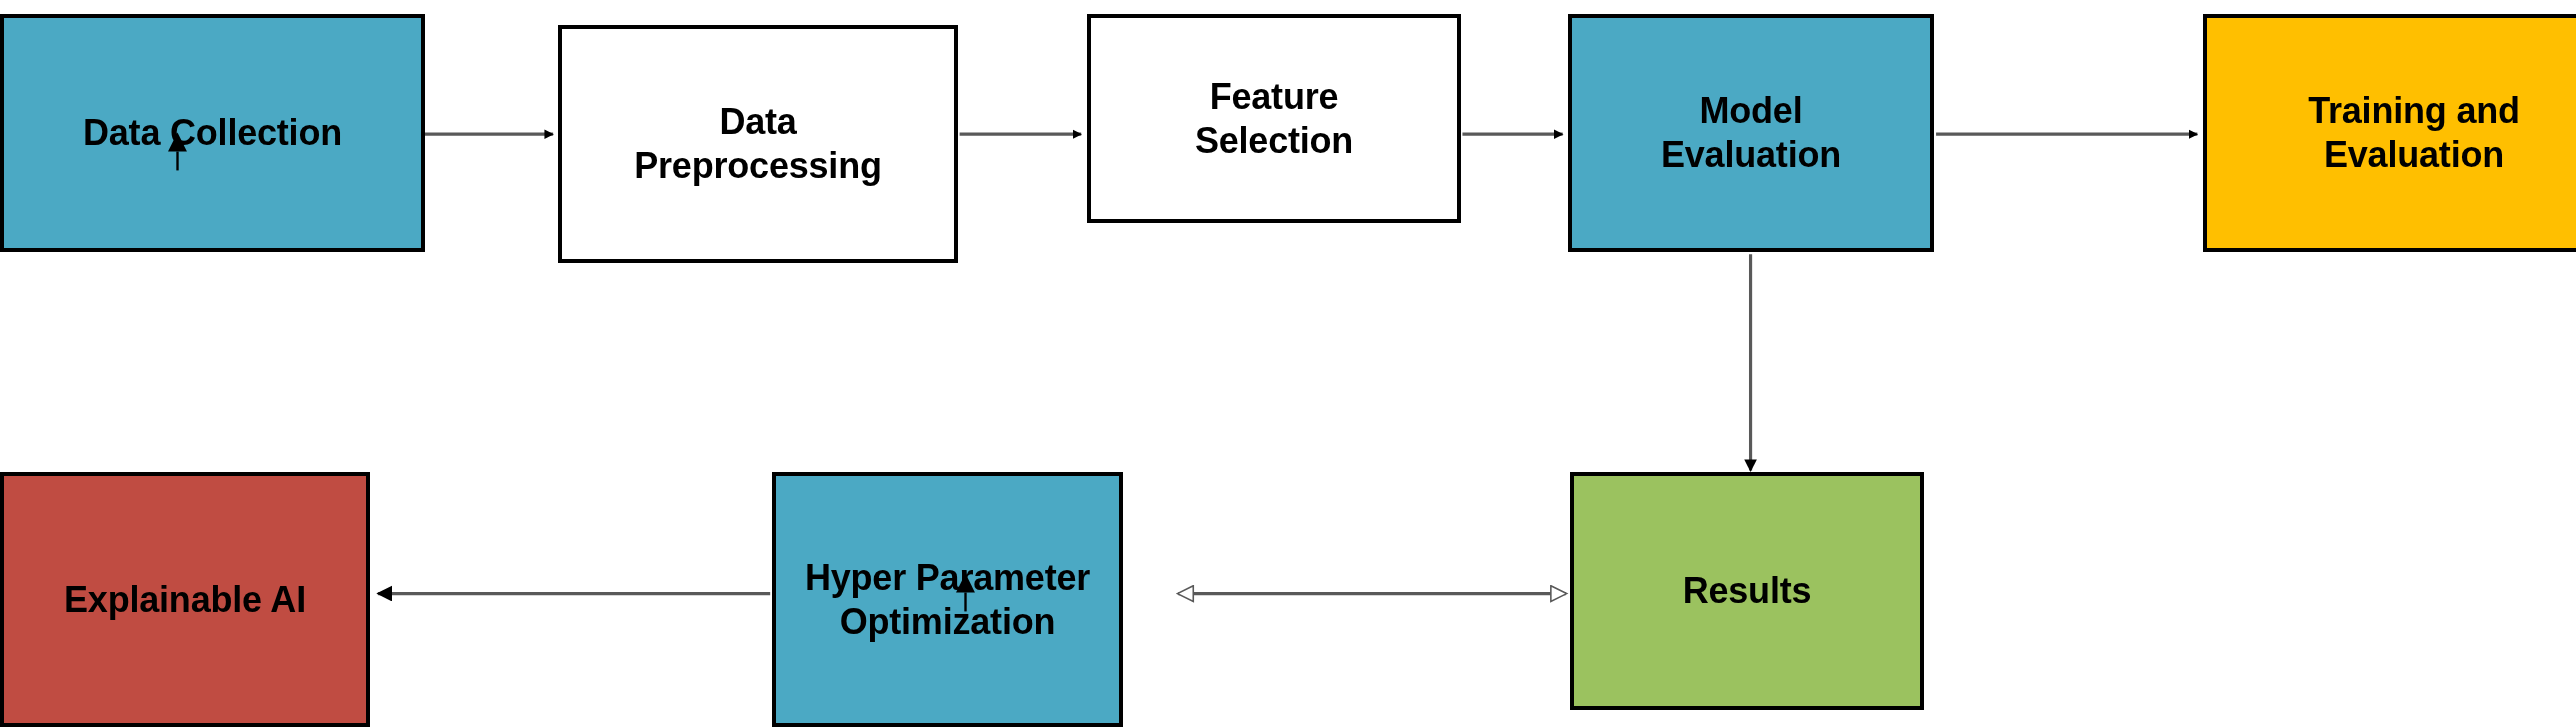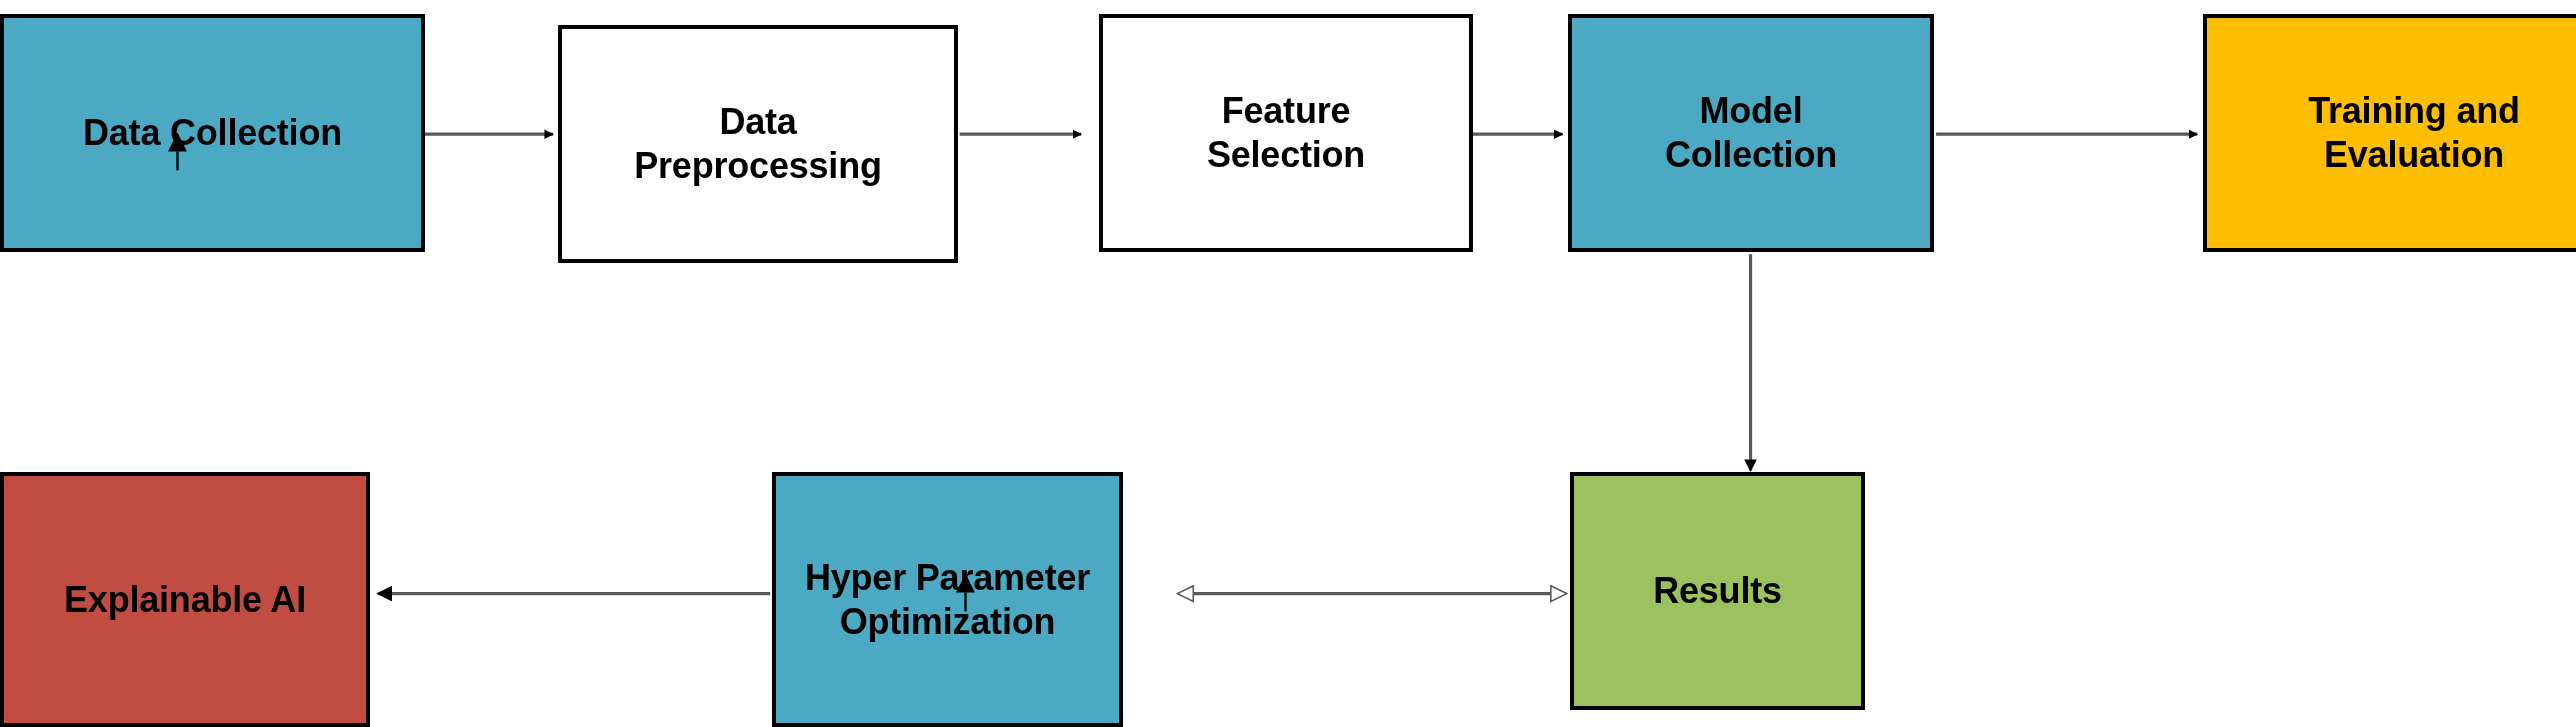--- a/index.html
+++ b/index.html
@@ -95,45 +95,45 @@
 
   <div class="node" style="left:0px; top:14.2px; width:425px; height:238px; background:#4BA9C4;">
     <span class="node-label">Data Collection</span>
   </div>
 
   <div class="node" style="left:558px; top:14.2px; width:400px; height:238px; background:#FFFFFF;margin-top:11px;">
     <span class="node-label">Data
 Preprocessing</span>
   </div>
 
-  <div class="node" style="left:1087px; top:14.2px; width:374px; height:238px; background:#FFFFFF;margin-left:12px;">
+  <div class="node" style="left:1087px; top:14.2px; width:374px; height:209px; background:#FFFFFF;">
     <span class="node-label">Feature
 Selection</span>
   </div>
 
   <div class="node" style="left:1568px; top:14.2px; width:366px; height:238px; background:#4BA9C4;">
     <span class="node-label">Model
-Collection</span>
+Evaluation</span>
   </div>
 
   <div class="node" style="left:2203px; top:14.2px; width:422px; height:238px; background:#FFBF00;">
     <span class="node-label">Training and
 Evaluation</span>
   </div>
 
   <div class="node" style="left:0px; top:472px; width:370px; height:255px; background:#C04C42;">
     <span class="node-label">Explainable AI</span>
   </div>
 
   <div class="node" style="left:772px; top:472px; width:351px; height:255px; background:#4BA9C4;">
     <span class="node-label">Hyper Parameter
 Optimization</span>
   </div>
 
-  <div class="node" style="left:1570px; top:472px; width:295px; height:238px; background:#9BC25F;">
+  <div class="node" style="left:1570px; top:472px; width:354px; height:238px; background:#9BC25F;">
     <span class="node-label">Results</span>
   </div>
 
   <svg class="caret" style="left:164px; top:131px;" width="27" height="41" viewBox="0 0 34 52" xmlns="http://www.w3.org/2000/svg">
     <path d="M17,2 L29,26 L5,26 z" fill="#000000"></path>
     <rect x="15.5" y="26" width="3" height="24" fill="#000000"></rect>
   </svg>
 
   <svg class="caret" style="left:952px; top:572px;" width="27" height="41" viewBox="0 0 34 52" xmlns="http://www.w3.org/2000/svg">
     <path d="M17,2 L29,26 L5,26 z" fill="#000000"></path>

